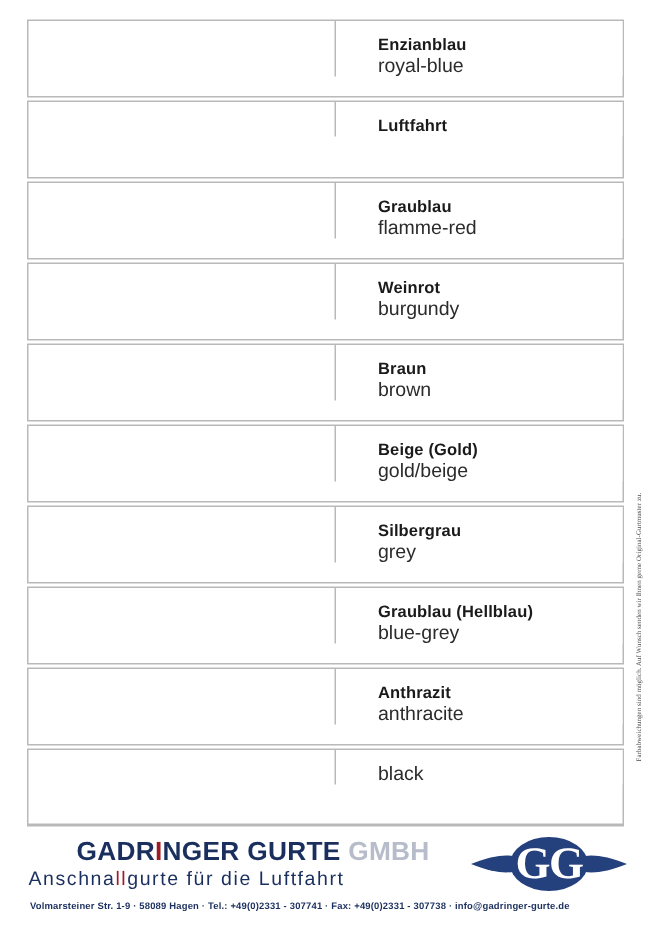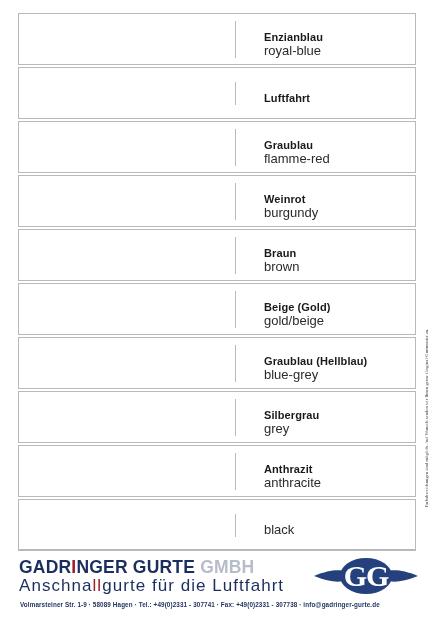--- a/index.html
+++ b/index.html
@@ -25,27 +25,26 @@
   
   #swatch-table {
     position: absolute;
     left: 18px;
     top: 13px;
     width: 398px;
   }
 
   .swatch-row {
     display: flex;
-    align-items: center;
+    align-items: flex-start;
     height: 52px;
     margin-bottom: 2px;
     border: 1px solid #b9b9b9;
     background: #ffffff;
     box-sizing: border-box;
-    gap: 12px;
   }
 
   .swatch-chip {
     width: 204px;
     flex: 0 0 204px;
     position: relative;
     overflow: hidden;
   }
 
   
@@ -147,26 +146,27 @@
     top: 5px;
   }
 
   #brand-line1 {
     font-size: 17.5px;
     font-weight: bold;
     line-height: 19px;
     color: #1b2f5e;
     letter-spacing: 0.2px;
     white-space: nowrap;
+    margin-left: 32px;
   }
   #brand-line1 .gmbh { color: #b6bcc9; }
   #brand-line1 .red-i { color: #9e1b25; }
 
   #brand-line2 {
-    font-size: 17px;
+    font-size: 13px;
     line-height: 15px;
     color: #1b2f5e;
     letter-spacing: 1.05px;
     white-space: nowrap;
     margin-top: 1px;
   }
   #brand-line2 .red-l { color: #9e1b25; }
 
   #logo {
     position: absolute;
@@ -229,31 +229,31 @@
         </div>
       </div>
       <div class="swatch-row">
         <div class="swatch-chip" style="background-color: rgb(201, 166, 132);"></div>
         <div class="swatch-label">
           <div class="name-de">Beige (Gold)</div>
           <div class="name-en">gold/beige</div>
         </div>
       </div>
       <div class="swatch-row">
+        <div class="swatch-chip" style="background-color: rgb(179, 177, 174);"></div>
+        <div class="swatch-label">
+          <div class="name-de">Silbergrau</div>
+          <div class="name-en">grey</div>
+        </div>
+      </div>
+      <div class="swatch-row">
         <div class="swatch-chip" style="background-color: rgb(168, 184, 198);"></div>
         <div class="swatch-label">
           <div class="name-de">Graublau (Hellblau)</div>
           <div class="name-en">blue-grey</div>
-        </div>
-      </div>
-      <div class="swatch-row">
-        <div class="swatch-chip" style="background-color: rgb(179, 177, 174);"></div>
-        <div class="swatch-label">
-          <div class="name-de">Silbergrau</div>
-          <div class="name-en">grey</div>
         </div>
       </div>
       <div class="swatch-row">
         <div class="swatch-chip" style="background-color: rgb(44, 51, 61);"></div>
         <div class="swatch-label">
           <div class="name-de">Anthrazit</div>
           <div class="name-en">anthracite</div>
         </div>
       </div>
       <div class="swatch-row">

